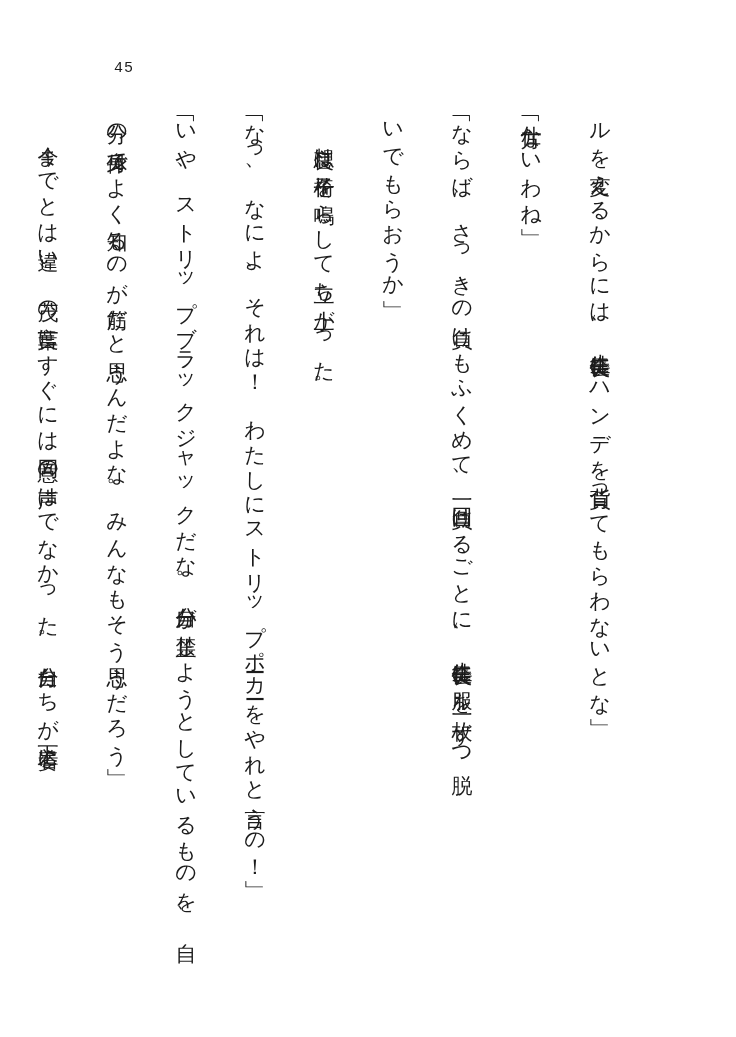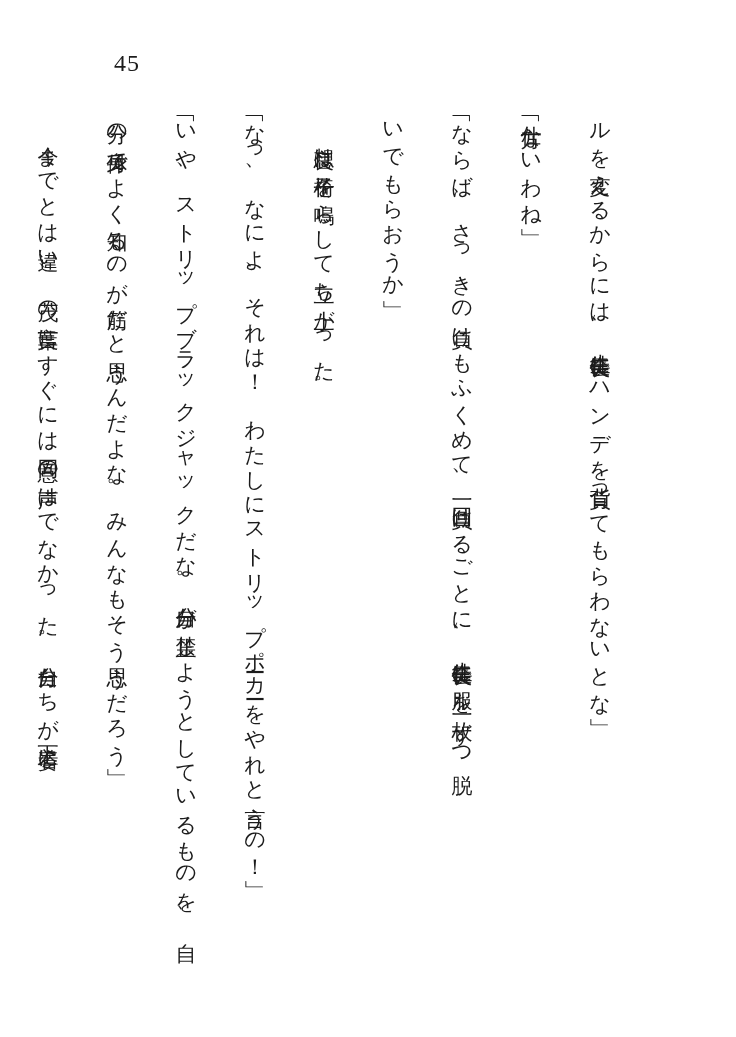--- a/index.html
+++ b/index.html
@@ -10,24 +10,25 @@
   body {
     width: 736px;
     height: 1037px;
     position: relative;
     overflow: hidden;
     font-family: "Liberation Serif", "DejaVu Serif", serif;
     color: #1c1c1c;
   }
   .page-number {
     position: absolute;
-    top: 50px;
+    top: 60px;
     left: 114px;
-    font-size: 24px;
+    font-size: 15px;
     letter-spacing: 1px;
+    font-family: Liberation Mono, monospace;
   }
   .text-block {
     position: absolute;
     top: 108px;
     right: 84px;
     height: 848px;
     writing-mode: vertical-rl;
     text-orientation: mixed;
     white-space: pre;
   }

